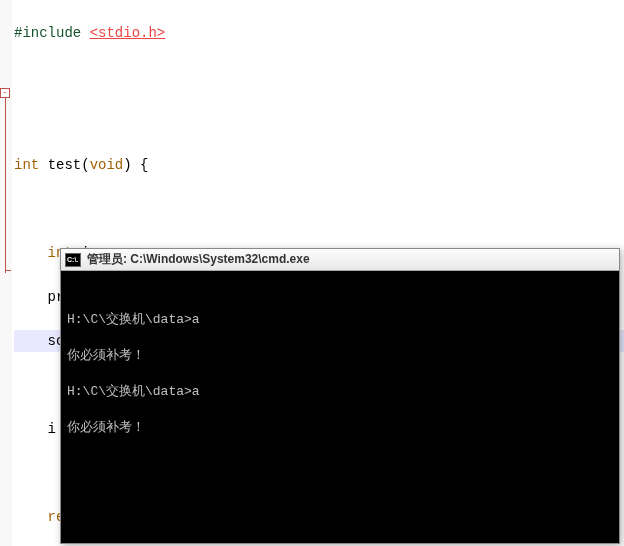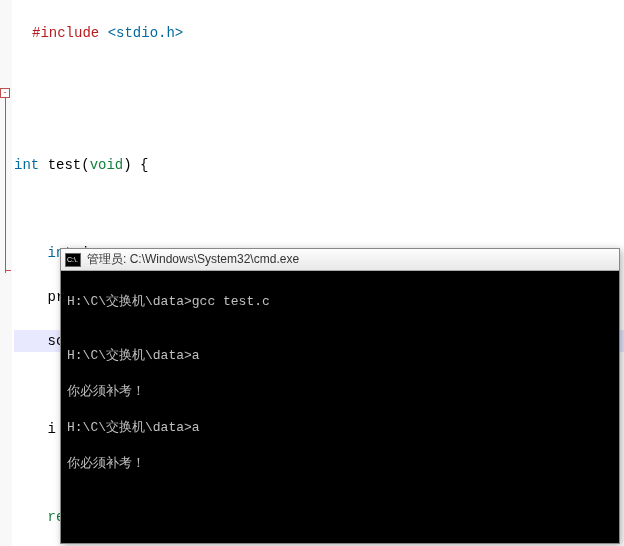--- a/index.html
+++ b/index.html
@@ -56,24 +56,24 @@
   width: 610px;
   line-height: 22px;
   white-space: pre;
 }
 .line { height: 22px; }
 .highlight-line {
   background: #e8e8ff;
   display: block;
   width: 100%;
 }
-.pp { color: #b91c1c; margin-left: 18px; }
-.include-path { color: #0369a1; }
-.kw { color: #15803d; }
-.type { color: #0369a1; }
+.pp { color: #14532d; }
+.include-path { color: #ef4444; text-decoration: underline; }
+.kw { color: #a16207; }
+.type { color: #a16207; }
 .func { color: #000; }
 .paren { color: #000; }
 .brace { color: #000; }
 .ident { color: #000; }
 .str { color: #808080; }
 .num { color: #ff8000; }
 .op { color: #000; }
 
 .terminal {
   position: absolute;
@@ -88,20 +88,21 @@
 .term-titlebar {
   height: 22px;
   background: linear-gradient(#fdfdfd, #e8e8e8);
   border-bottom: 1px solid #aaa;
   display: flex;
   align-items: center;
   padding: 0 4px;
   font-family: "Microsoft YaHei", sans-serif;
   font-size: 12px;
   color: #333;
+  font-weight: bold;
 }
 .term-icon {
   width: 16px;
   height: 14px;
   background: #000;
   border: 1px solid #666;
   margin-right: 6px;
   position: relative;
   font-size: 7px;
   color: #fff;
@@ -141,21 +142,20 @@
 <div class="line">    <span class="kw">return</span> <span class="num">0</span><span class="op">;</span></div>
 
 </div>
 
 <div class="terminal">
   <div class="term-titlebar">
     <div class="term-icon">C:\.</div>
     <span>管理员: C:\Windows\System32\cmd.exe</span>
   </div>
   <div class="term-body">
-<span class="term-line">H:\C\交换机\data&gt;gcc test.c</span>
 <span class="term-line"></span>
 <span class="term-line">H:\C\交换机\data&gt;a</span>
 <span class="term-line">你必须补考！</span>
 <span class="term-line">H:\C\交换机\data&gt;a</span>
 <span class="term-line">你必须补考！</span>
 
 
 
 
   </div>

